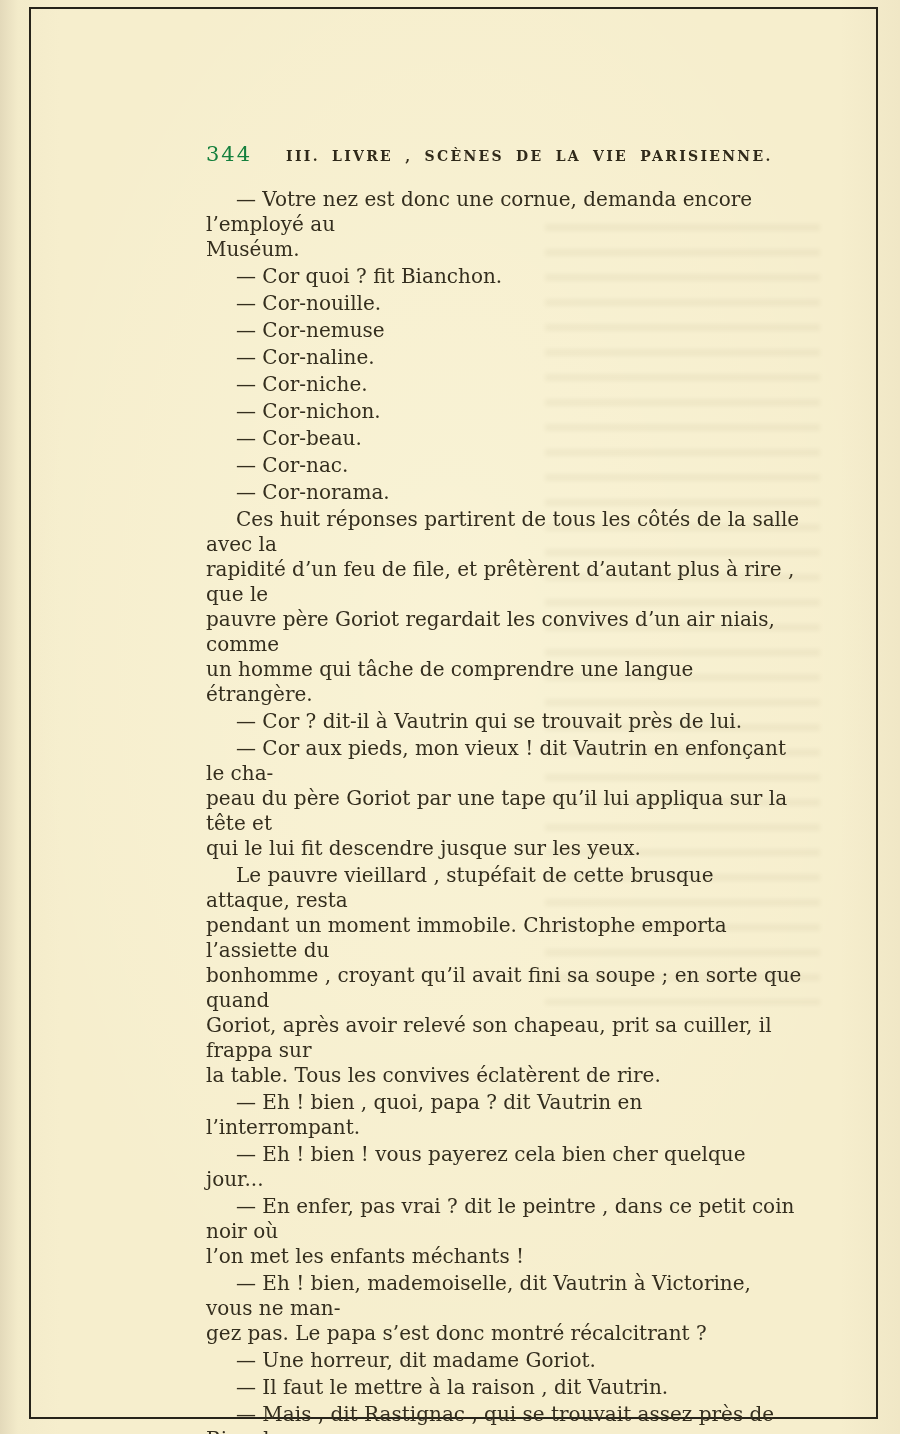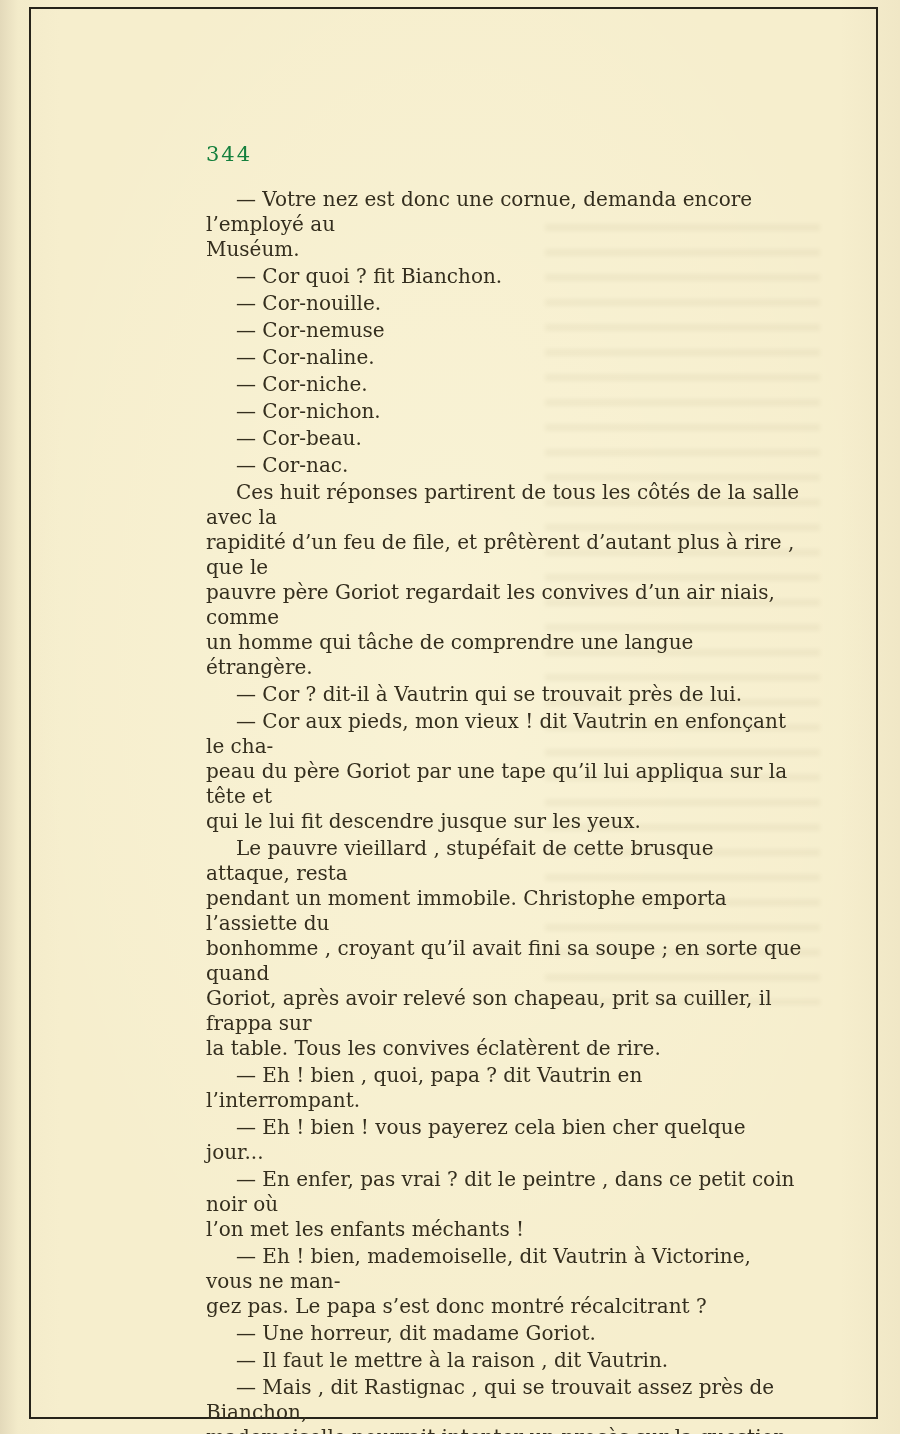--- a/index.html
+++ b/index.html
@@ -91,33 +91,35 @@
 </head>
 <body>
 
 <div class="paper"></div>
 <div class="frame"></div>
 <div class="bleed"></div>
 
 <div class="content">
   <div class="header">
     <span class="pagenum">344</span>
+    <span class="running-title">III. LIVRE , SCÈNES DE LA VIE PARISIENNE.</span>
   </div>
 
   <div class="bodytext">
     <p class="para">— Votre nez est donc une cornue, demanda encore l’employé au
 Muséum.</p>
     <p class="para">— Cor quoi ? fit Bianchon.</p>
     <p class="para">— Cor-nouille.</p>
     <p class="para">— Cor-nemuse</p>
     <p class="para">— Cor-naline.</p>
     <p class="para">— Cor-niche.</p>
     <p class="para">— Cor-nichon.</p>
     <p class="para">— Cor-beau.</p>
     <p class="para">— Cor-nac.</p>
+    <p class="para">— Cor-norama.</p>
     <p class="para">Ces huit réponses partirent de tous les côtés de la salle avec la
 rapidité d’un feu de file, et prêtèrent d’autant plus à rire , que le
 pauvre père Goriot regardait les convives d’un air niais, comme
 un homme qui tâche de comprendre une langue étrangère.</p>
     <p class="para">— Cor ? dit-il à Vautrin qui se trouvait près de lui.</p>
     <p class="para">— Cor aux pieds, mon vieux ! dit Vautrin en enfonçant le cha-
 peau du père Goriot par une tape qu’il lui appliqua sur la tête et
 qui le lui fit descendre jusque sur les yeux.</p>
     <p class="para">Le pauvre vieillard , stupéfait de cette brusque attaque, resta
 pendant un moment immobile. Christophe emporta l’assiette du

